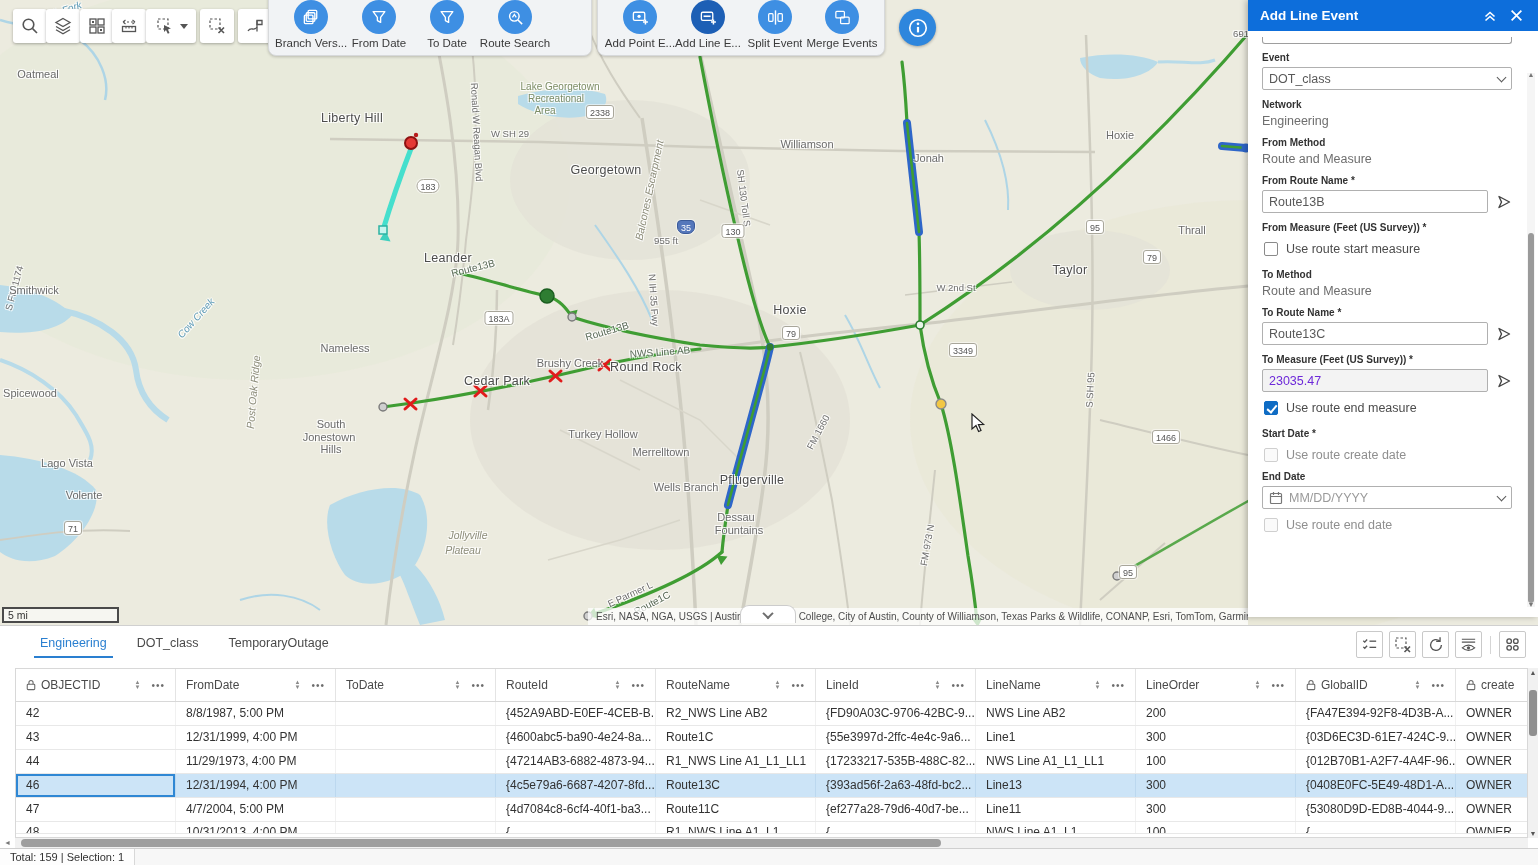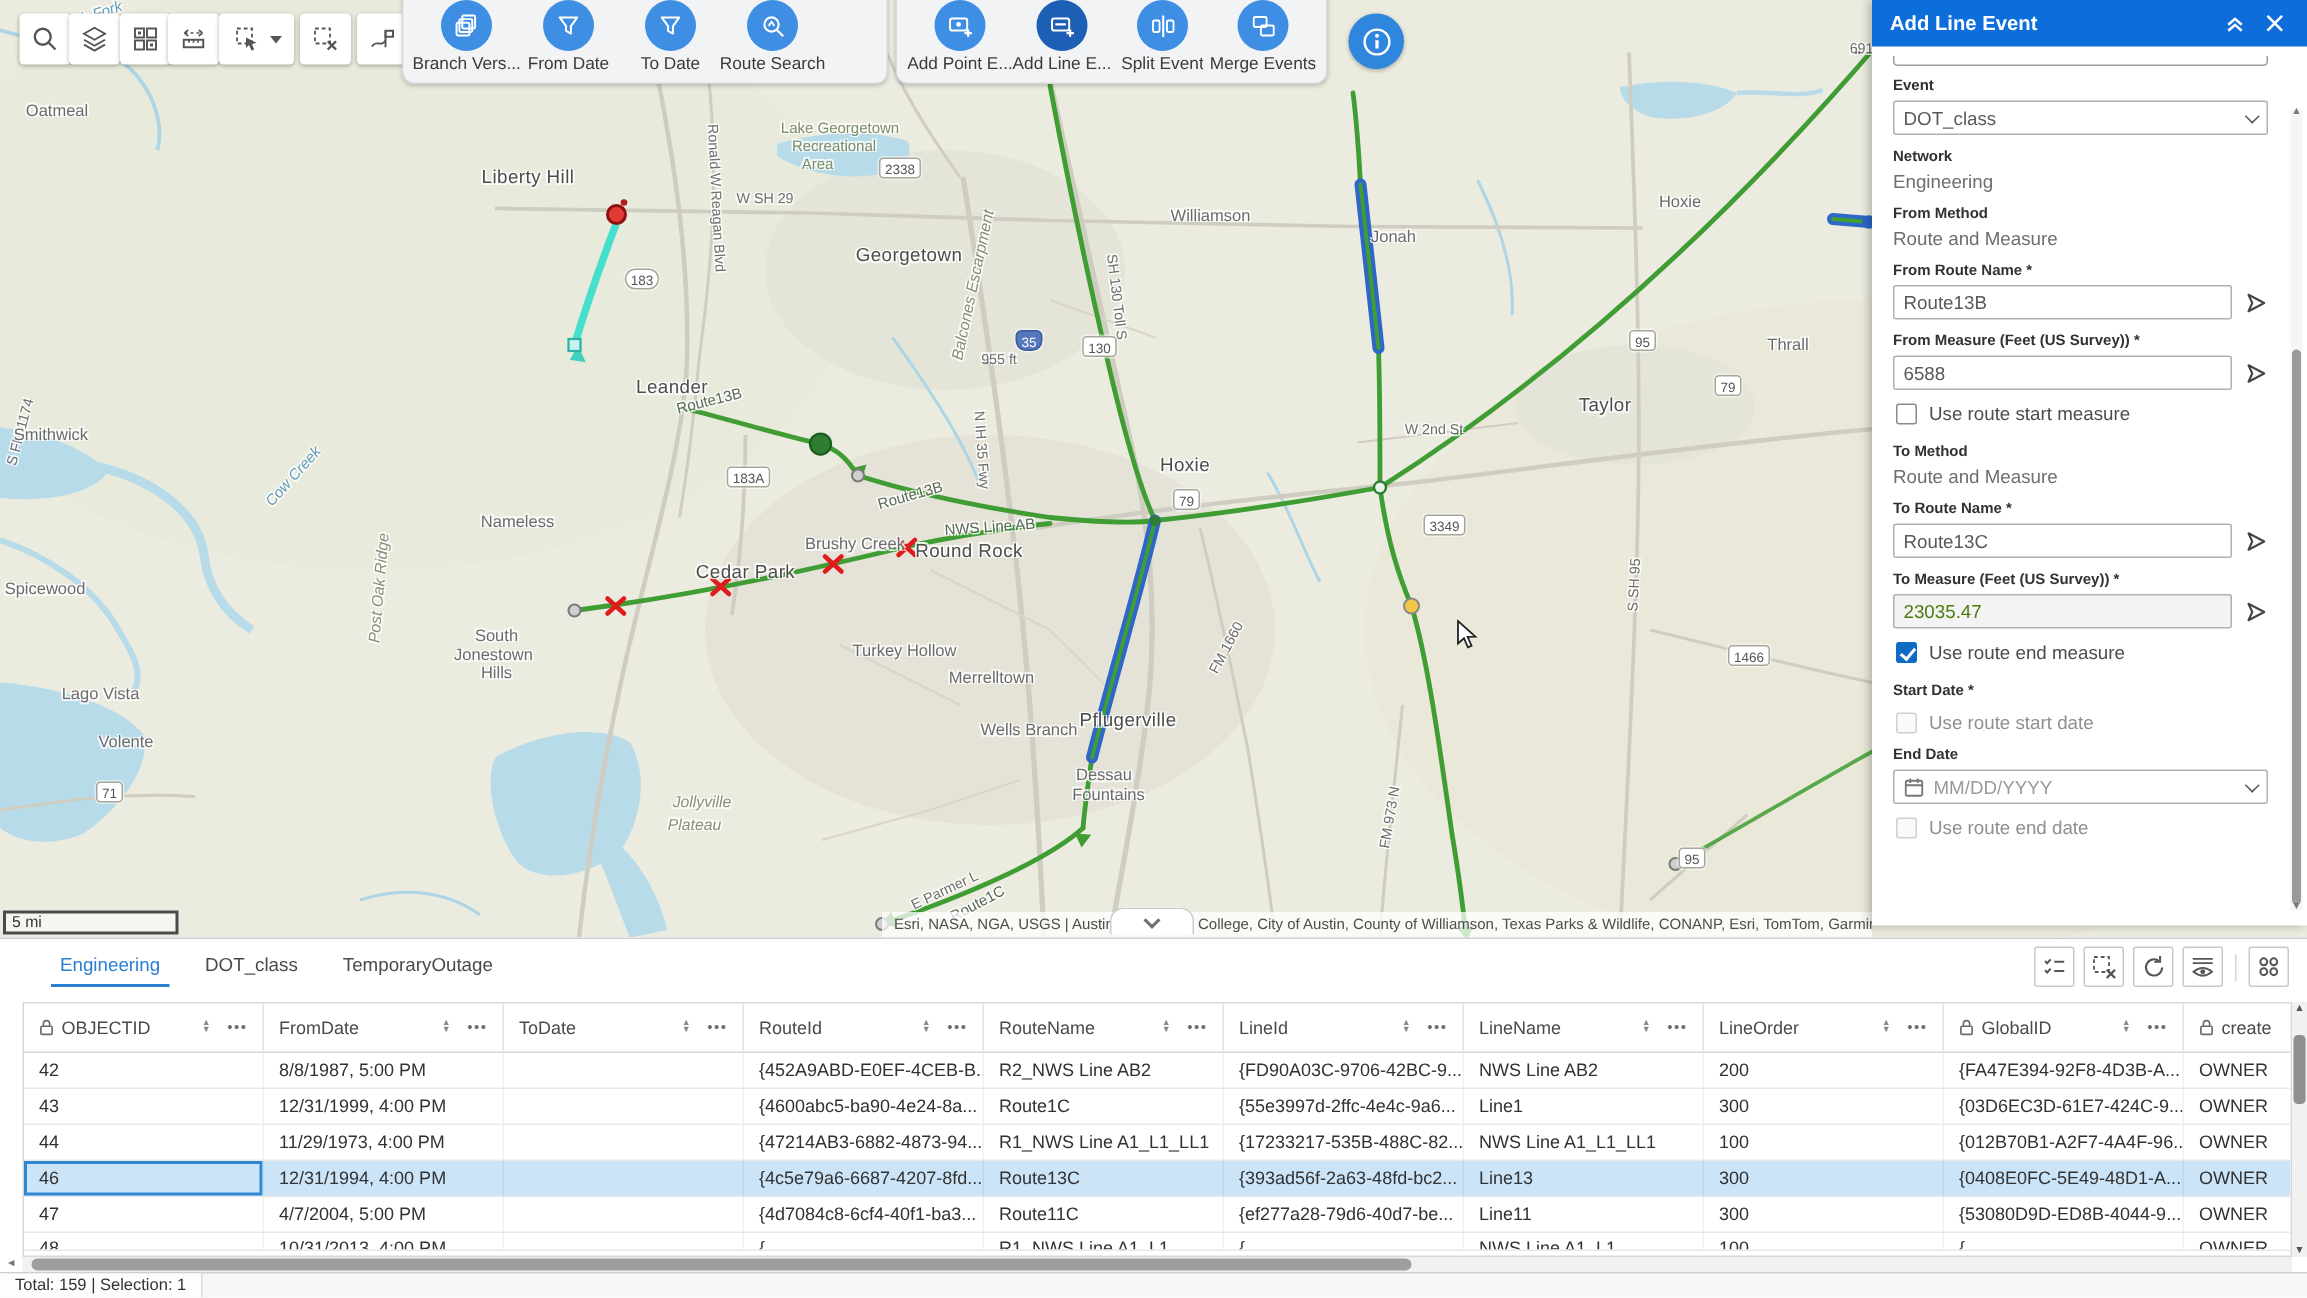--- a/index.html
+++ b/index.html
@@ -62,21 +62,21 @@
   .ph-icon { width:20px; height:20px; display:flex; align-items:center; justify-content:center; cursor:pointer; margin-left:6px; }
   .panel-body { position:relative; flex:1; padding:6px 26px 0 14px; overflow:hidden; font-size:12.5px; }
   .cutoff-input { height:7px; border:1px solid #9e9e9e; border-top:none; border-radius:0 0 3px 3px; margin-bottom:8px; }
   .flabel { color:#323232; font-weight:bold; margin-top:9px; margin-bottom:4px; font-size:10px; }
   .fvalue { color:#6e6e6e; margin-bottom:2px; }
   .selectbox, .inputbox, .datebox { height:23px; border:1px solid #b0b0b0; border-radius:2px; background:#fff;
     display:flex; align-items:center; padding:0 6px; color:#595959; font-size:12.5px; }
   .inputrow { display:flex; align-items:center; gap:8px; }
   .inputrow .inputbox { flex:1; }
   .selectbox { justify-content:space-between; }
-  .inputbox.disabled { background:#f3f3f3; color:#4d7c0f; }
+  .inputbox.disabled { background:#f3f3f3; color:#6d28d9; }
   .chev-down { width:7px; height:7px; border-right:1.6px solid #595959; border-bottom:1.6px solid #595959; transform:rotate(45deg); margin-top:-3px; }
   .datebox { gap:6px; }
   .datebox .dval { flex:1; color:#323232; }
   .datebox .dval.ph { color:#9a9a9a; }
   .cbrow { display:flex; align-items:center; gap:8px; margin:9px 0 2px 2px; color:#4c4c4c; }
   .cb { width:14px; height:14px; border:1px solid #8a8a8a; border-radius:2px; background:#fff; flex:0 0 14px; position:relative; cursor:pointer; }
   .cb.checked { background:#0f6cc4; border-color:#0f6cc4; }
   .cb.checked::after { content:""; position:absolute; left:4px; top:1px; width:4px; height:8px;
     border-right:2px solid #fff; border-bottom:2px solid #fff; transform:rotate(40deg); }
   .cb.disabled { border-color:#cfcfcf; background:#fafafa; }
@@ -502,28 +502,20 @@
       <div class="inputrow">
         <div class="inputbox">
             <span>Route13B</span>
           </div>
         <svg class="pickarrow" width="16" height="16" viewBox="0 0 16 16">
             <path d="M3 13.5 L13.5 8 L3 2.5 L5.5 8 Z" fill="none" stroke="#444" stroke-width="1.4" stroke-linejoin="round"></path>
           </svg>
       </div>
 
       <div class="flabel">From Measure (Feet (US Survey)) *</div>
-      <div class="inputrow">
-        <div class="inputbox">
-            <span>6588</span>
-          </div>
-        <svg class="pickarrow" width="16" height="16" viewBox="0 0 16 16">
-            <path d="M3 13.5 L13.5 8 L3 2.5 L5.5 8 Z" fill="none" stroke="#444" stroke-width="1.4" stroke-linejoin="round"></path>
-          </svg>
-      </div>
 
       <div class="cbrow">
         <div class="cb"></div>
         <span>Use route start measure</span>
       </div>
 
       <div class="flabel" style="margin-top:13px">To Method</div>
       <div class="fvalue">Route and Measure</div>
 
       <div class="flabel">To Route Name *</div>
@@ -547,21 +539,21 @@
       </div>
 
       <div class="cbrow">
         <div class="cb checked"></div>
         <span>Use route end measure</span>
       </div>
 
       <div class="flabel" style="margin-top:13px">Start Date *</div>
       <div class="cbrow dim">
         <div class="cb disabled"></div>
-        <span>Use route start date</span>
+        <span>Use route create date</span>
       </div>
 
       <div class="flabel">End Date</div>
       <div class="datebox">
         <svg width="14" height="14" viewBox="0 0 14 14">
             <rect x="1.5" y="2.5" width="11" height="10" rx="1" fill="none" stroke="#777" stroke-width="1.2"></rect>
             <path d="M1.5 5.5 h11 M4.5 1 v3 M9.5 1 v3" stroke="#777" stroke-width="1.2" fill="none"></path>
           </svg>
         <span class="dval ph">MM/DD/YYYY</span>
         <span class="chev-down"></span>

